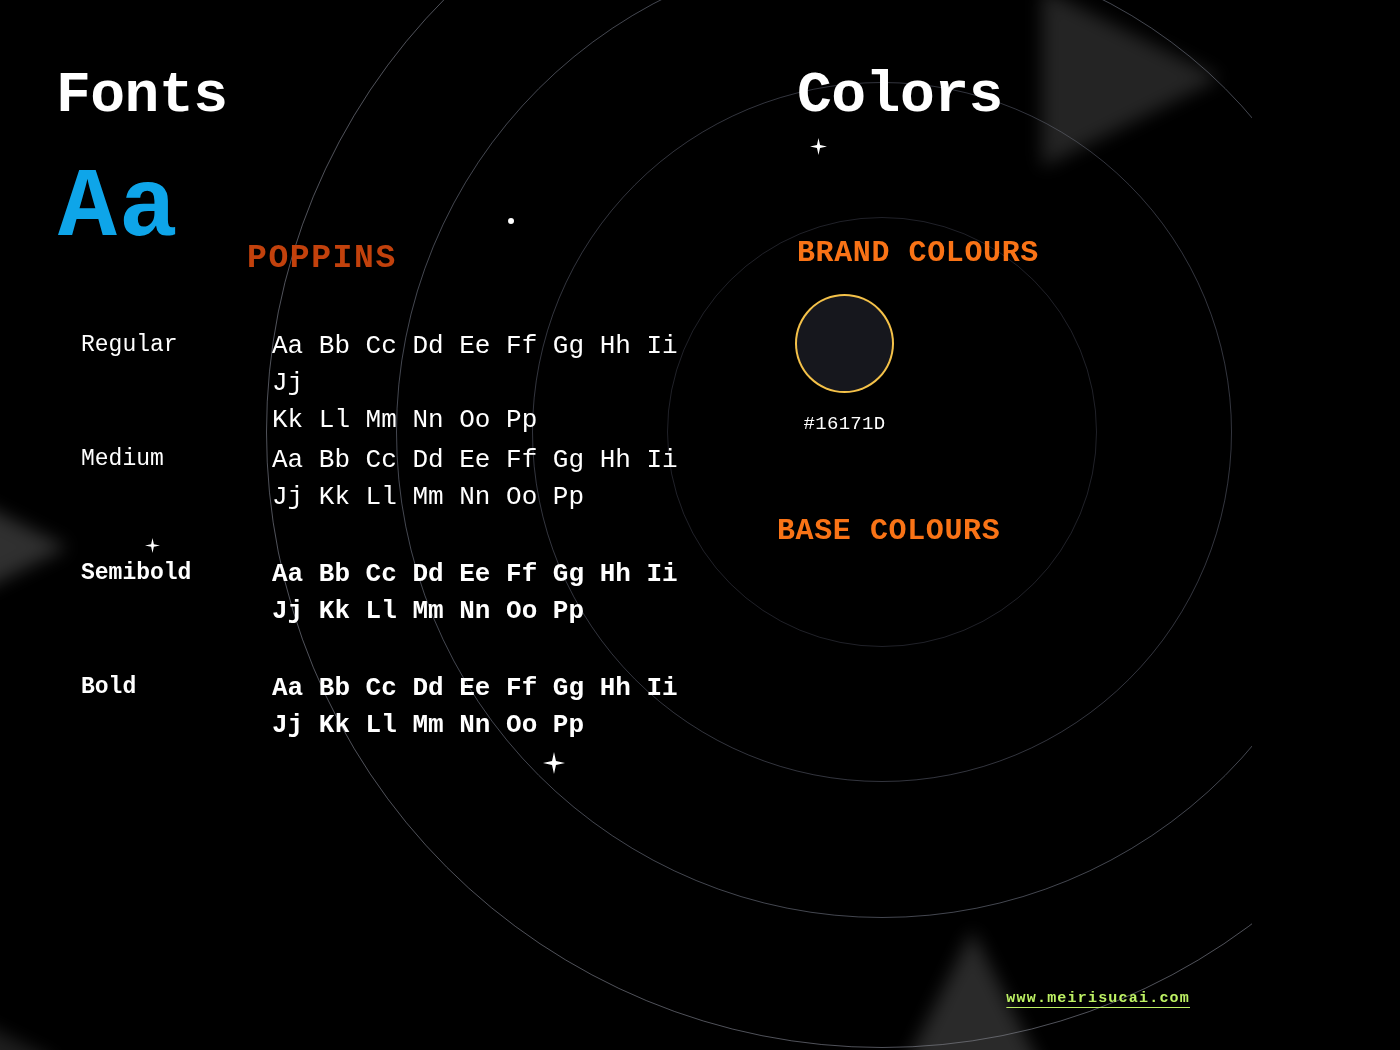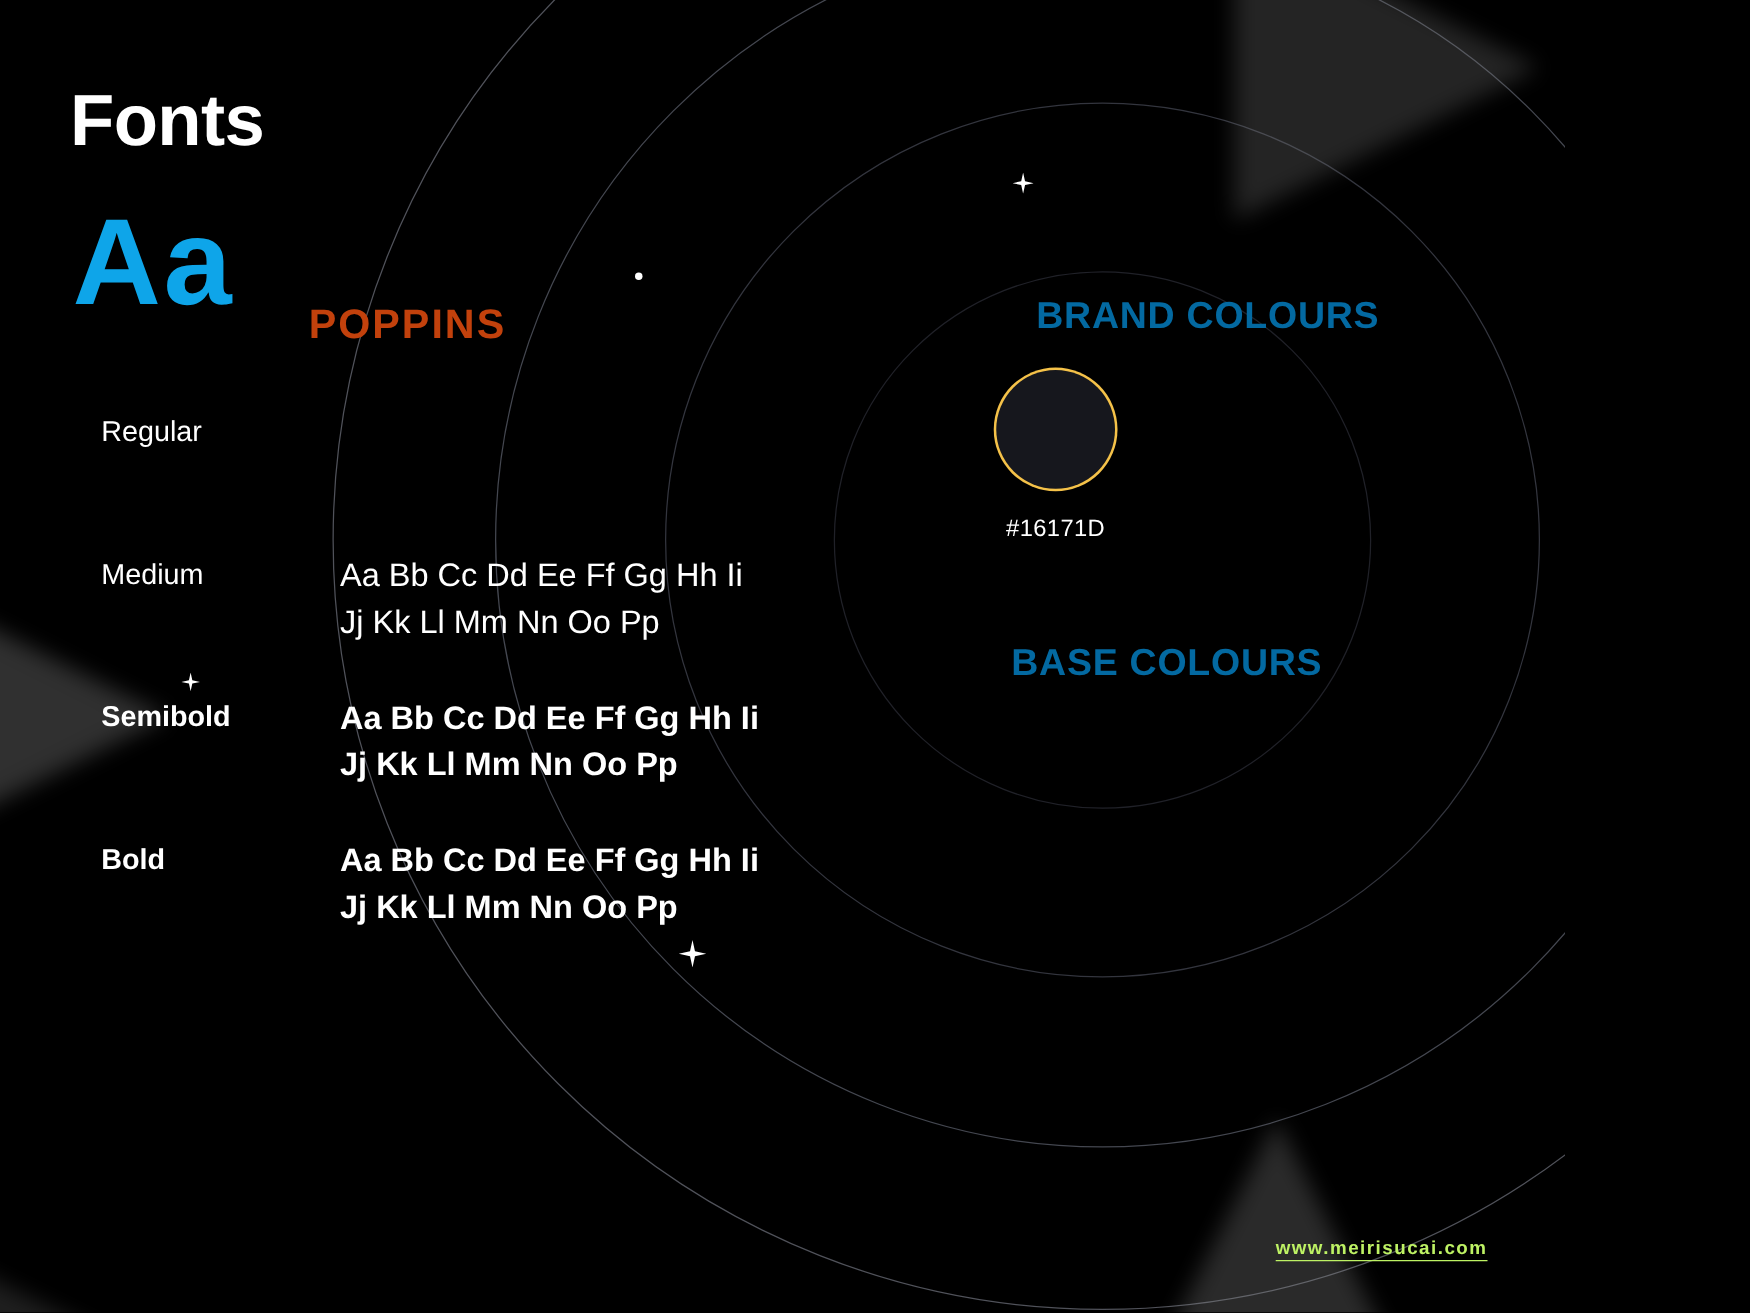--- a/index.html
+++ b/index.html
@@ -11,20 +11,21 @@
     overflow:hidden;
     font-family:"Liberation Sans", sans-serif;
     -webkit-font-smoothing:antialiased;
   }
 
   #slide {
     position:relative;
     width:1252px; height:1050px;
     background:#000000;
     overflow:hidden;
+    font-family:Liberation Mono, monospace;
   }
 
   
   .bg-layer {
     position:absolute; inset:0;
     pointer-events:none;
     z-index:0;
   }
 
   .orbit {
@@ -119,26 +120,25 @@
   .w-semibold .weight-sample{ font-weight:700; font-size:26px; }
   .w-bold     .weight-label { font-weight:700; }
   .w-bold     .weight-sample{ font-weight:700; font-size:26px; }
 
   
   .palette { position:absolute; }
   #brand-palette { left:797px; top:236px; }
   #base-palette  { left:777px; top:514px; }
 
   .palette-title {
-    color:#0369a1;
+    color:#f97316;
     font-size:30px;
     font-weight:700;
     letter-spacing:0.6px;
     margin-bottom:26px;
-    margin-left:32px;
   }
   .swatch-row { display:flex; gap:33px; }
   .swatch { width:95px; text-align:center; }
   .swatch-chip {
     width:95px; height:95px;
     border-radius:50%;
     margin:0 auto 22px;
   }
   .swatch-chip.ringed { box-shadow:0 0 0 2px #F5C249; }
   .swatch-code {
@@ -190,20 +190,24 @@
     <h1 class="section-title" id="fonts-title">Fonts</h1>
 
     <div class="aa-mark">Aa</div>
 
     <div class="family-name">POPPINS</div>
 
     <div class="weights">
 
       <div class="weight-row w-regular">
         <div class="weight-label">Regular</div>
+        <div class="weight-sample">
+          <span style="display: block;">Aa Bb Cc Dd Ee Ff Gg Hh Ii Jj</span>
+          <span style="display: block;">Kk Ll Mm Nn Oo Pp</span>
+        </div>
       </div>
 
       <div class="weight-row w-medium">
         <div class="weight-label">Medium</div>
         <div class="weight-sample">
           <span style="display: block;">Aa Bb Cc Dd Ee Ff Gg Hh Ii</span>
           <span style="display: block;">Jj Kk Ll Mm Nn Oo Pp</span>
         </div>
       </div>
 
@@ -218,20 +222,21 @@
       <div class="weight-row w-bold">
         <div class="weight-label">Bold</div>
         <div class="weight-sample">
           <span style="display: block;">Aa Bb Cc Dd Ee Ff Gg Hh Ii</span>
           <span style="display: block;">Jj Kk Ll Mm Nn Oo Pp</span>
         </div>
       </div>
 
     </div>
 
+    <h1 class="section-title" id="colors-title">Colors</h1>
 
     <div class="palette" id="brand-palette">
       <div class="palette-title">BRAND COLOURS</div>
       <div class="swatch-row">
         <div class="swatch">
           <div class="swatch-chip ringed" style="background-color: rgb(22, 23, 29);"></div>
           <div class="swatch-code">#16171D</div>
         </div>
       </div>
     </div>

